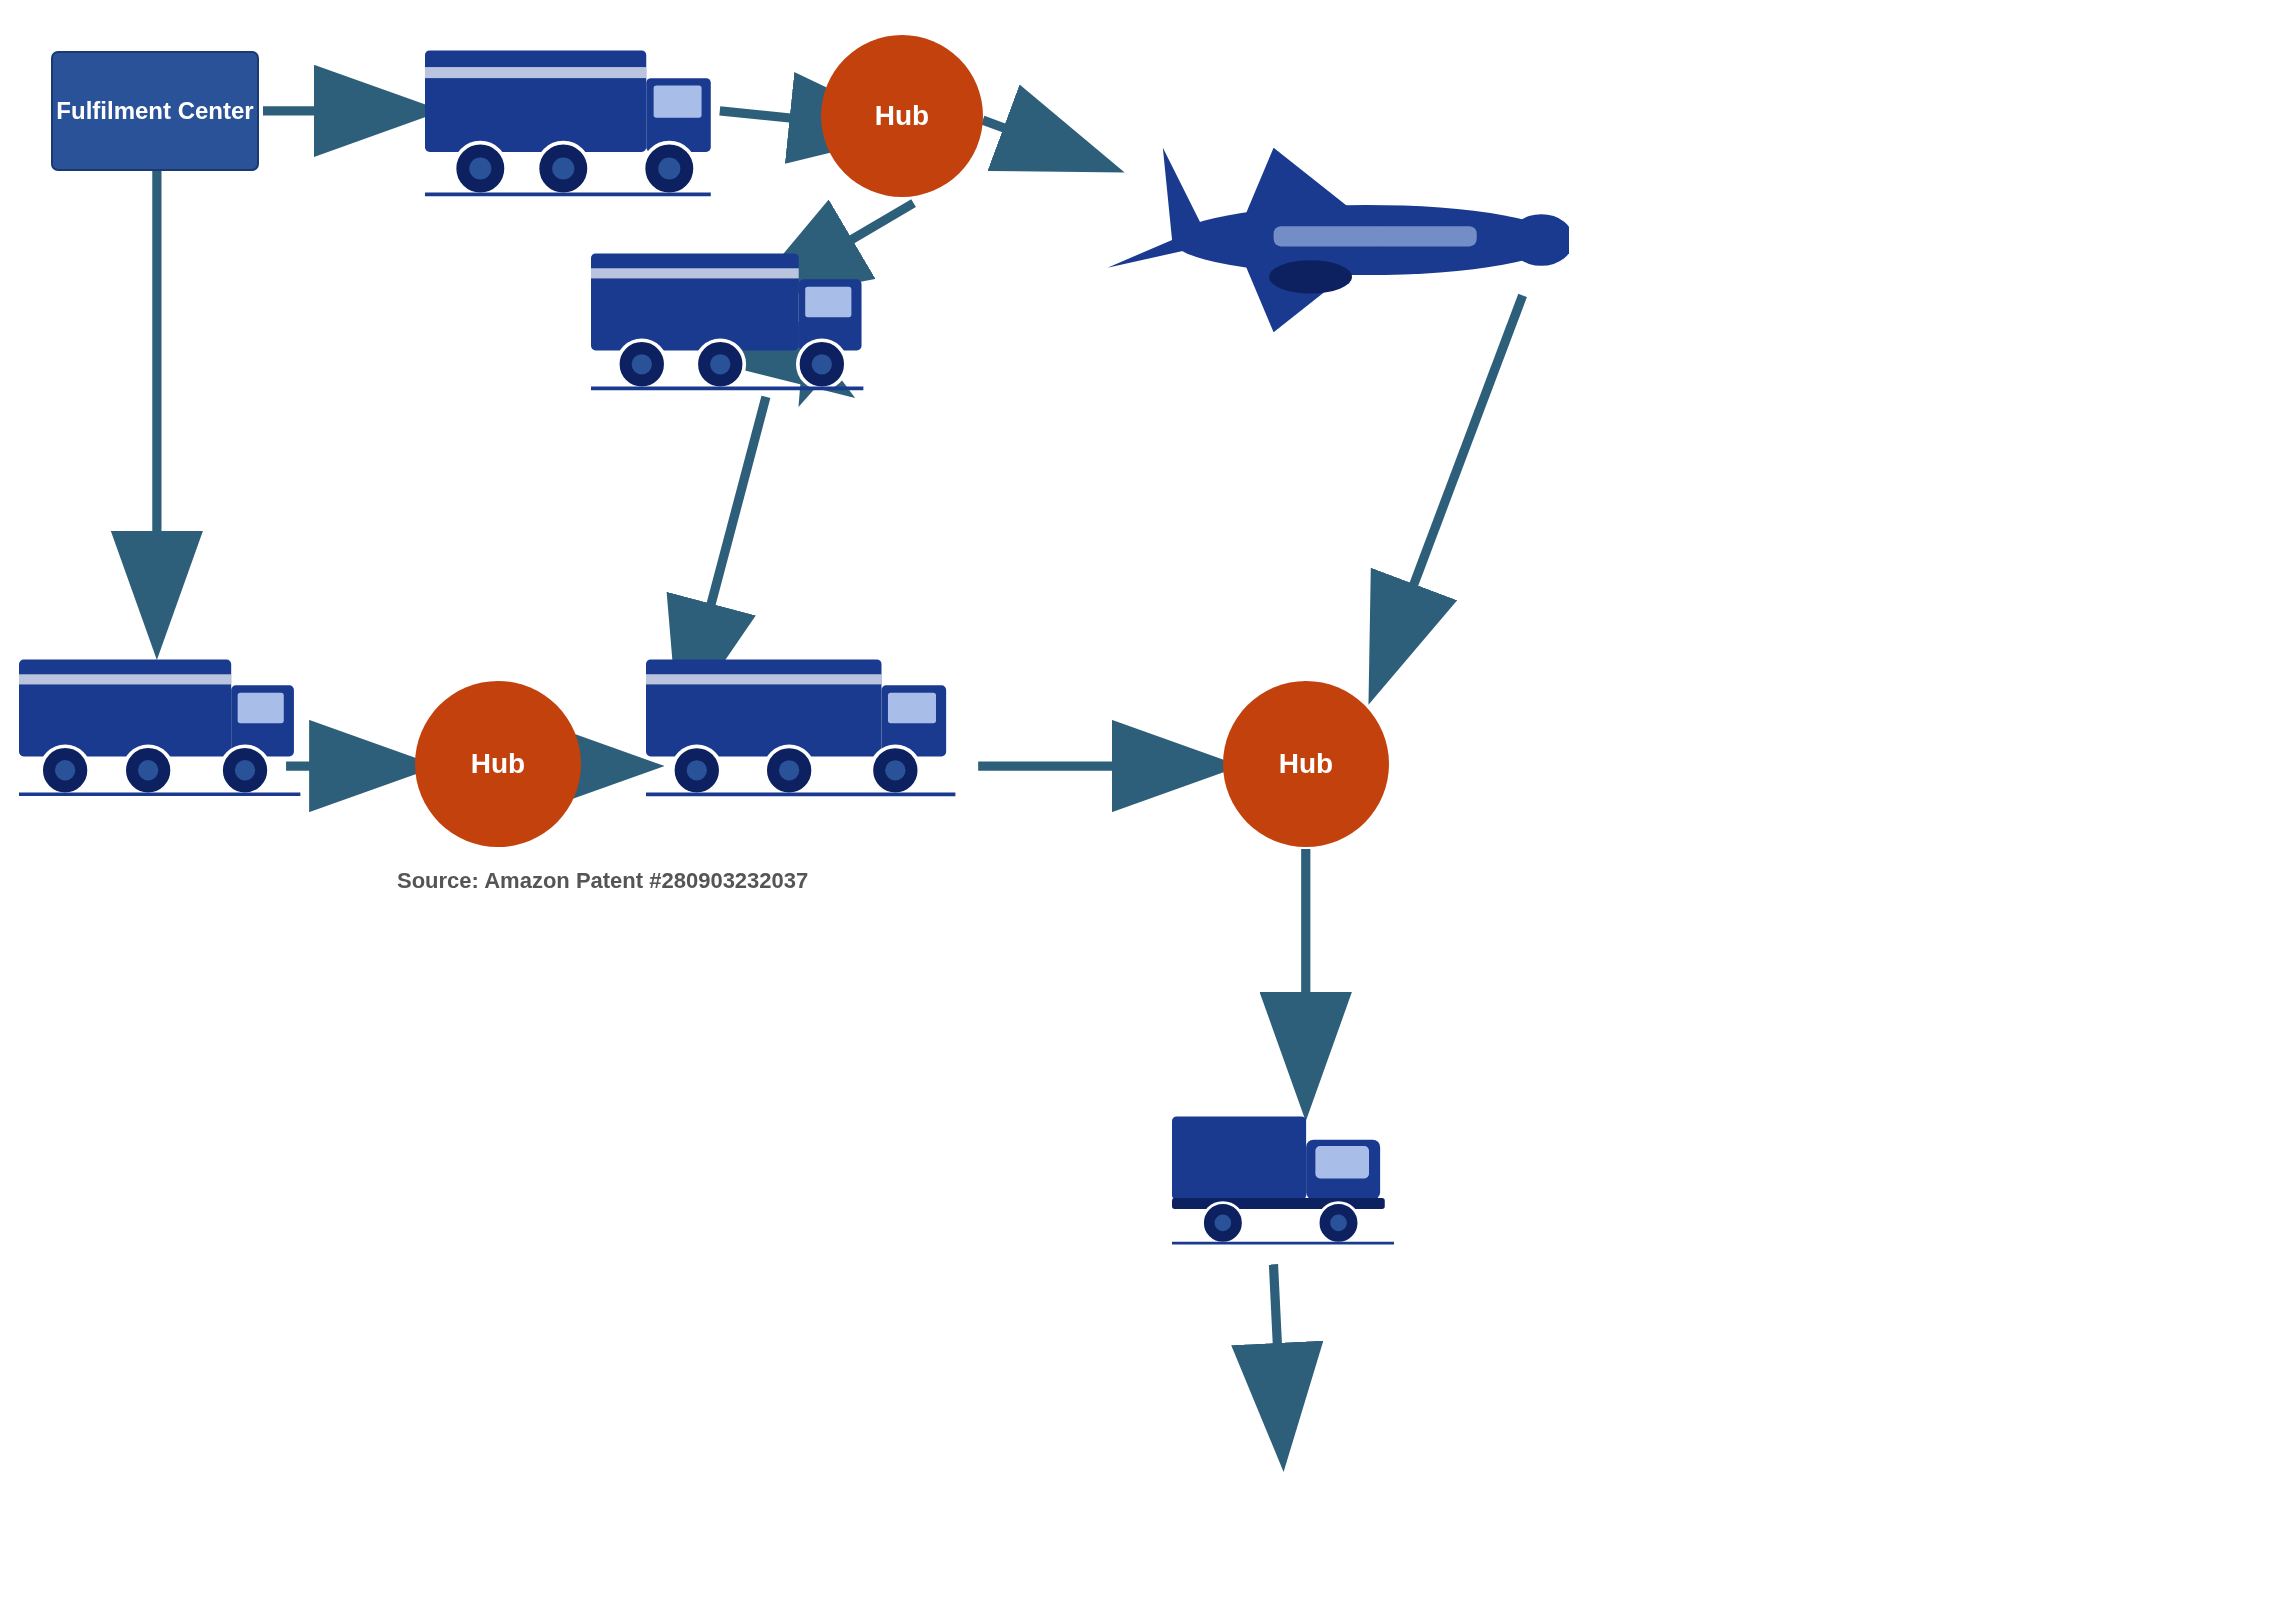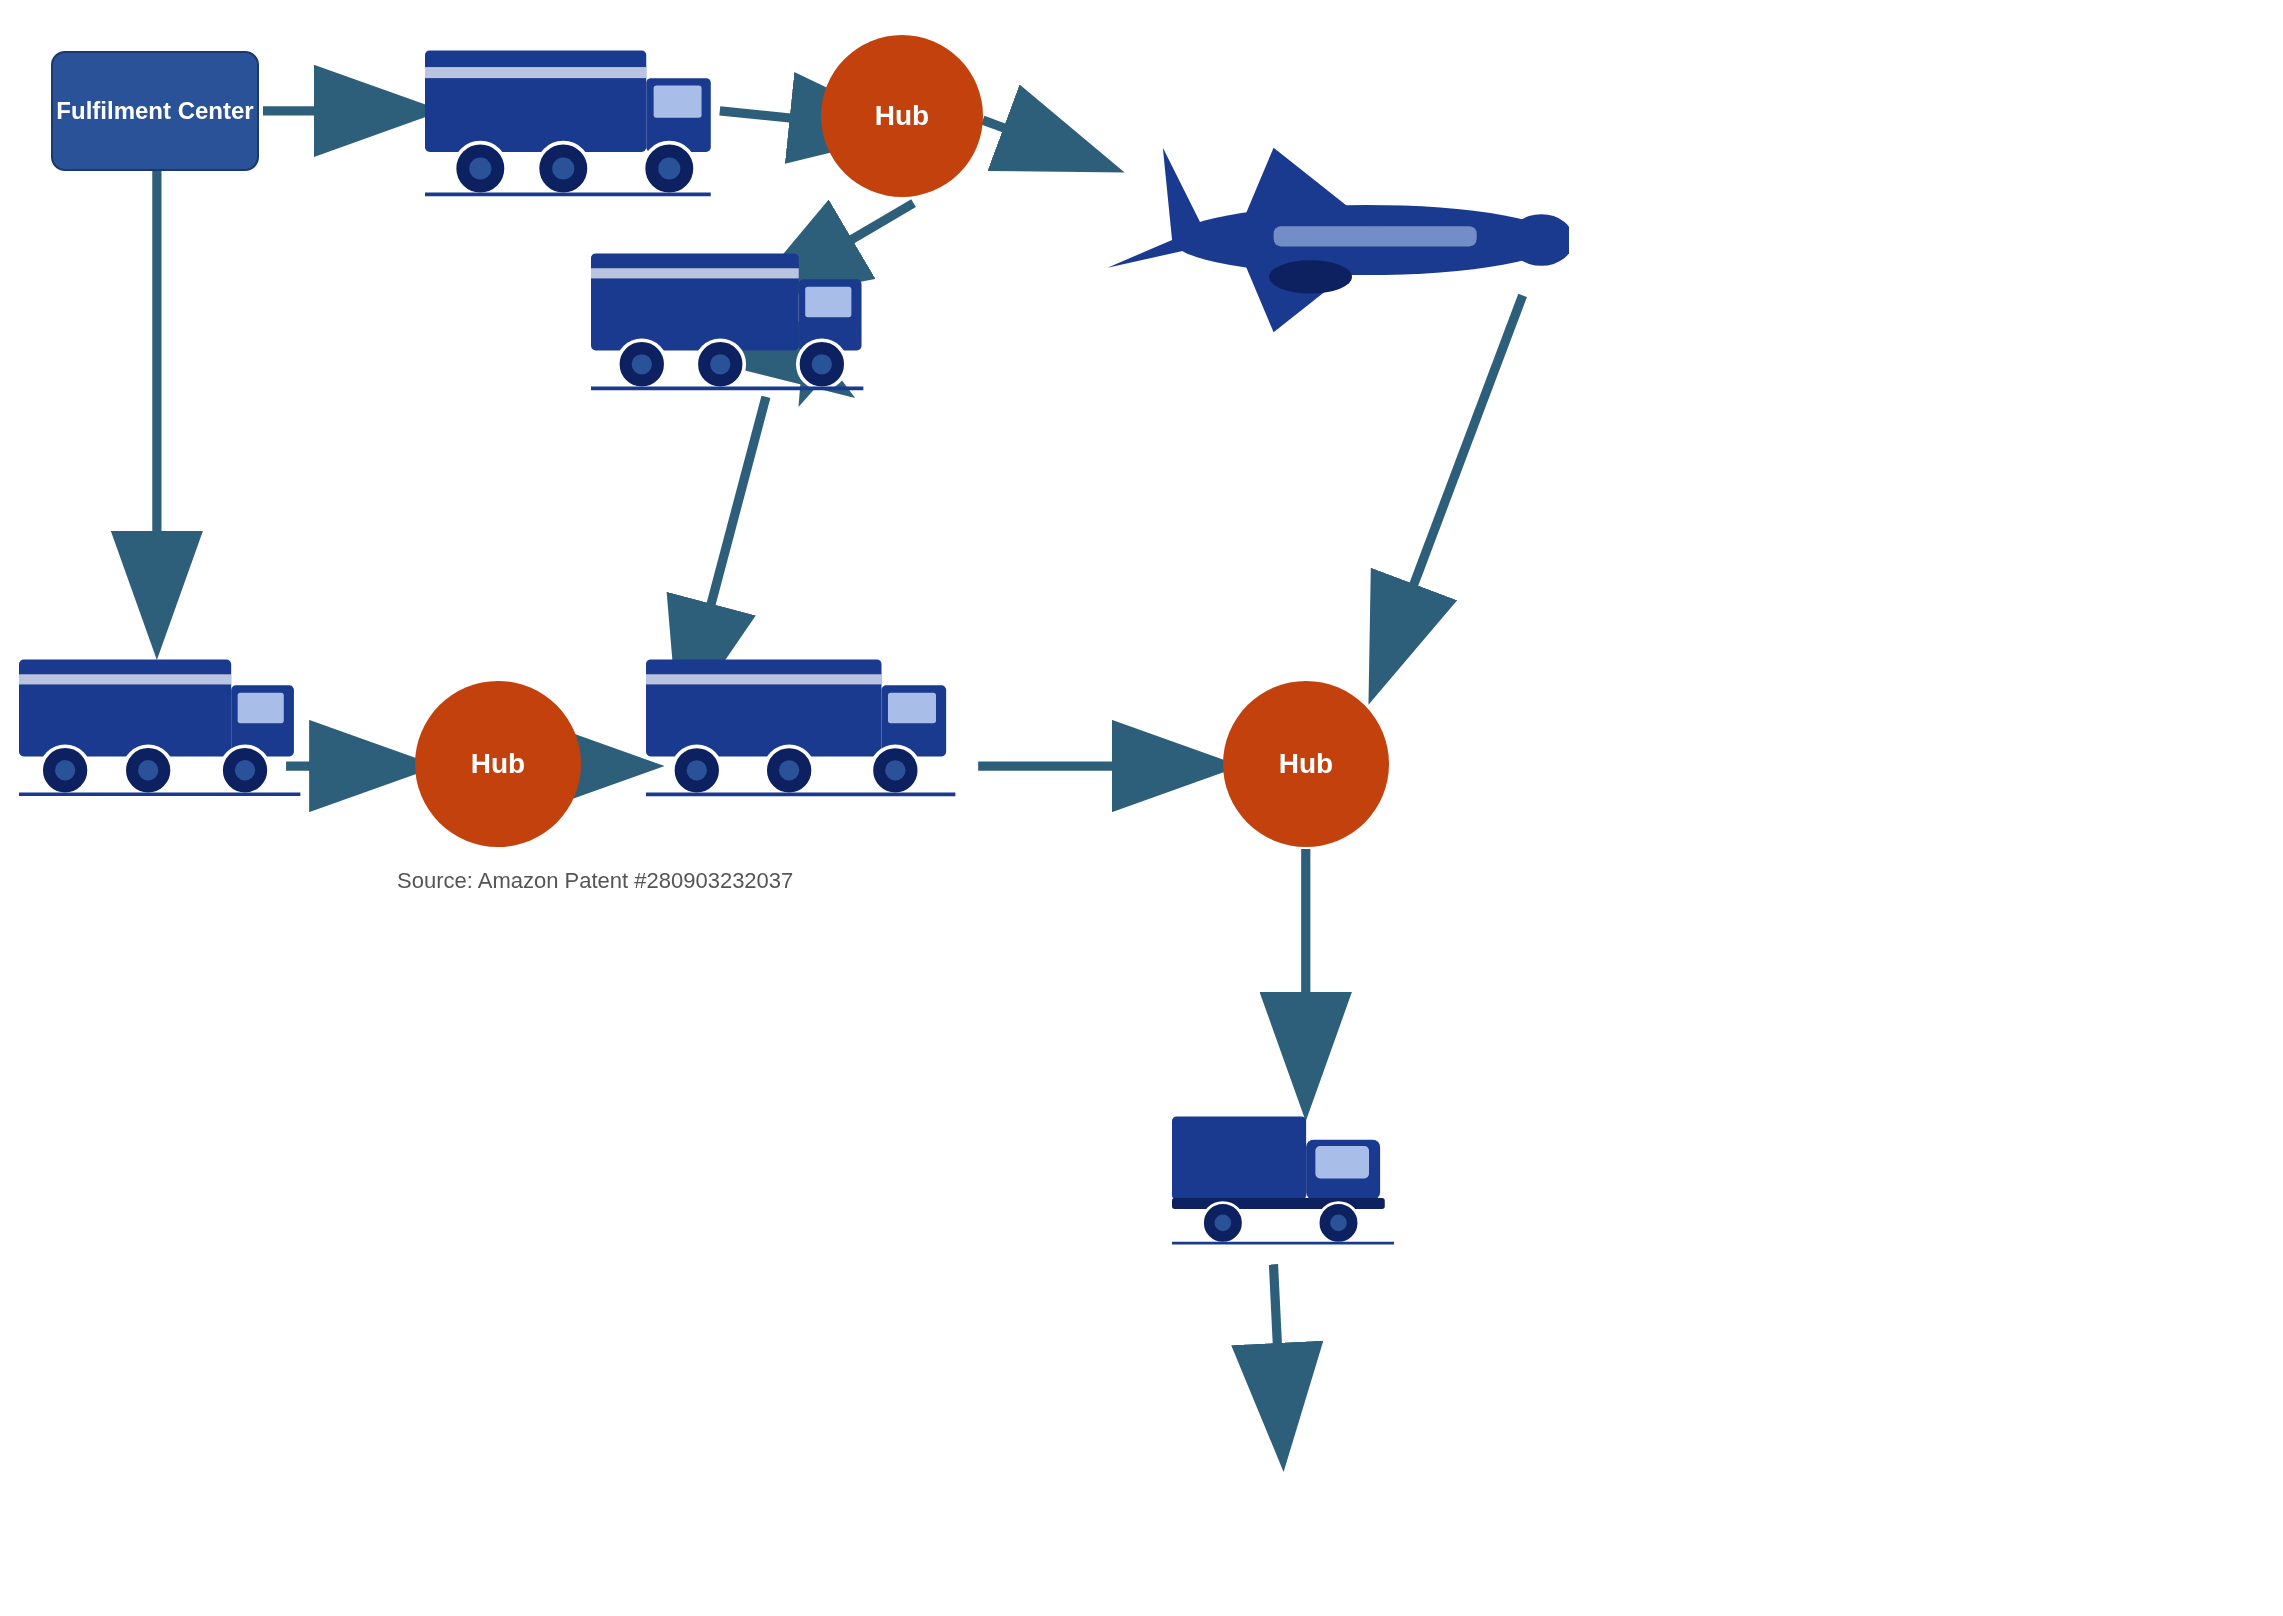--- a/index.html
+++ b/index.html
@@ -24,21 +24,21 @@
       position: absolute;
       border: 2.8px solid #1a3a6e;
       background: #2a5298;
       color: #ffffff;
       font-weight: bold;
       font-size: 26px;
       display: flex;
       align-items: center;
       justify-content: center;
       text-align: center;
-      border-radius: 14px;
+      border-radius: 7px;
     }
 
     
     .hub {
       position: absolute;
       border-radius: 50%;
       background: #c2410c;
       color: #ffffff;
       font-weight: bold;
       font-size: 28px;
@@ -53,21 +53,21 @@
       top: 0; left: 0;
       width: 2283px;
       height: 1616px;
       pointer-events: none;
     }
 
     
     .source-text {
       position: absolute;
       font-size: 22px;
-      font-weight: normal;
+      font-weight: bold;
       color: #555555;
     }
 
     
     .truck-icon {
       position: absolute;
     }
 
     
     .plane-icon {

